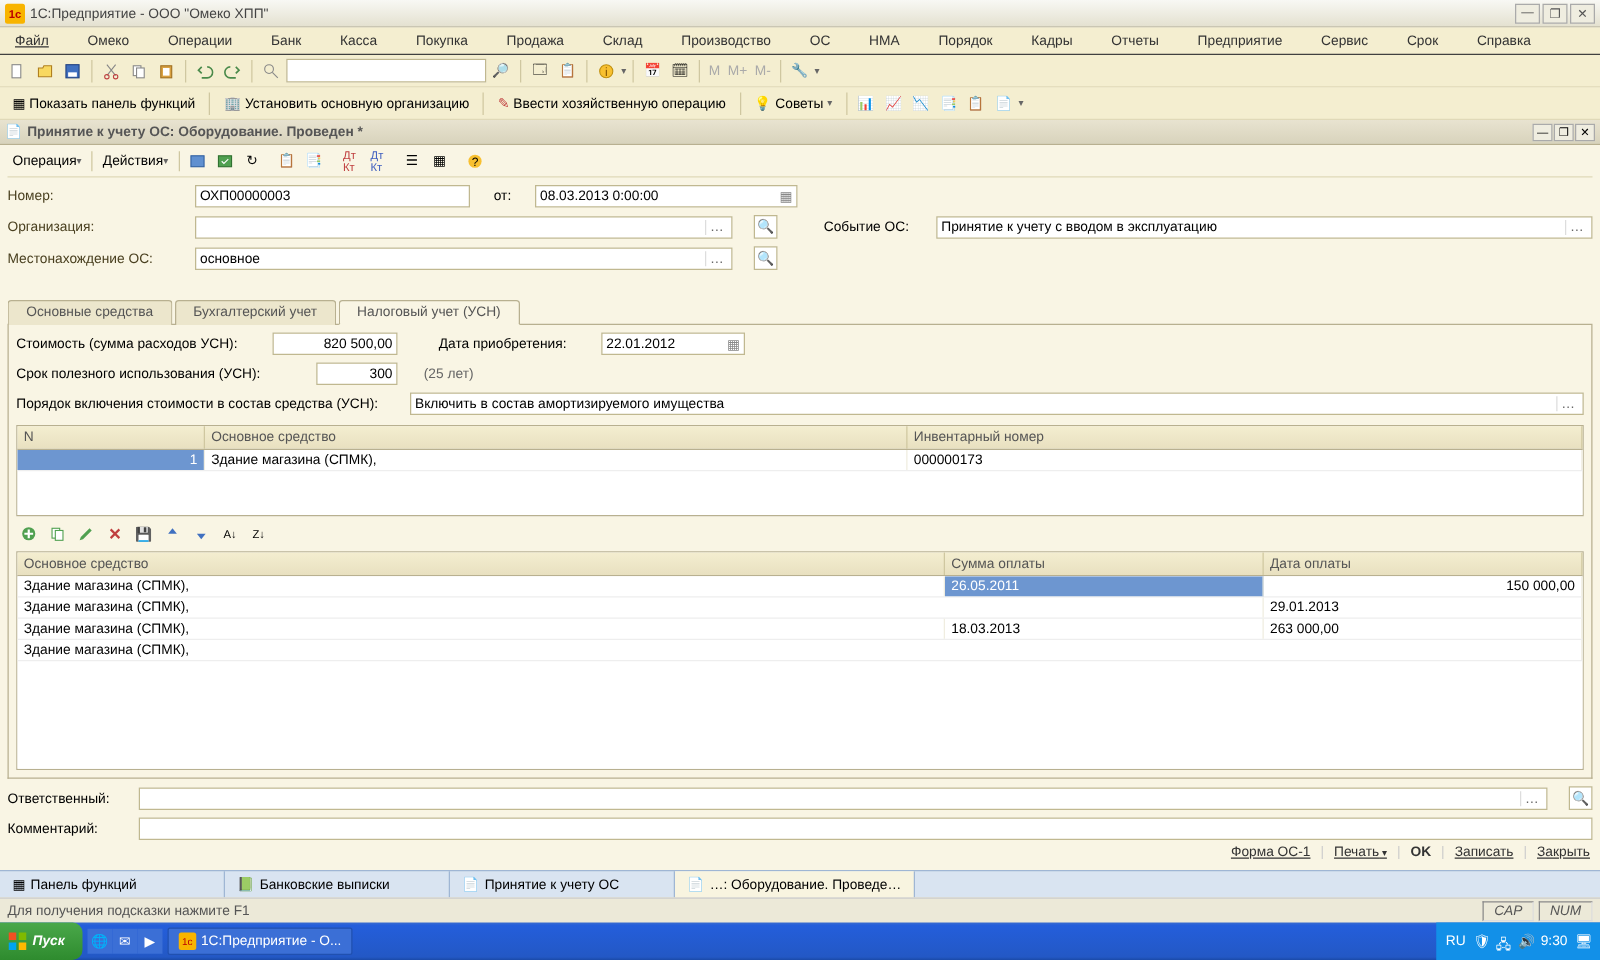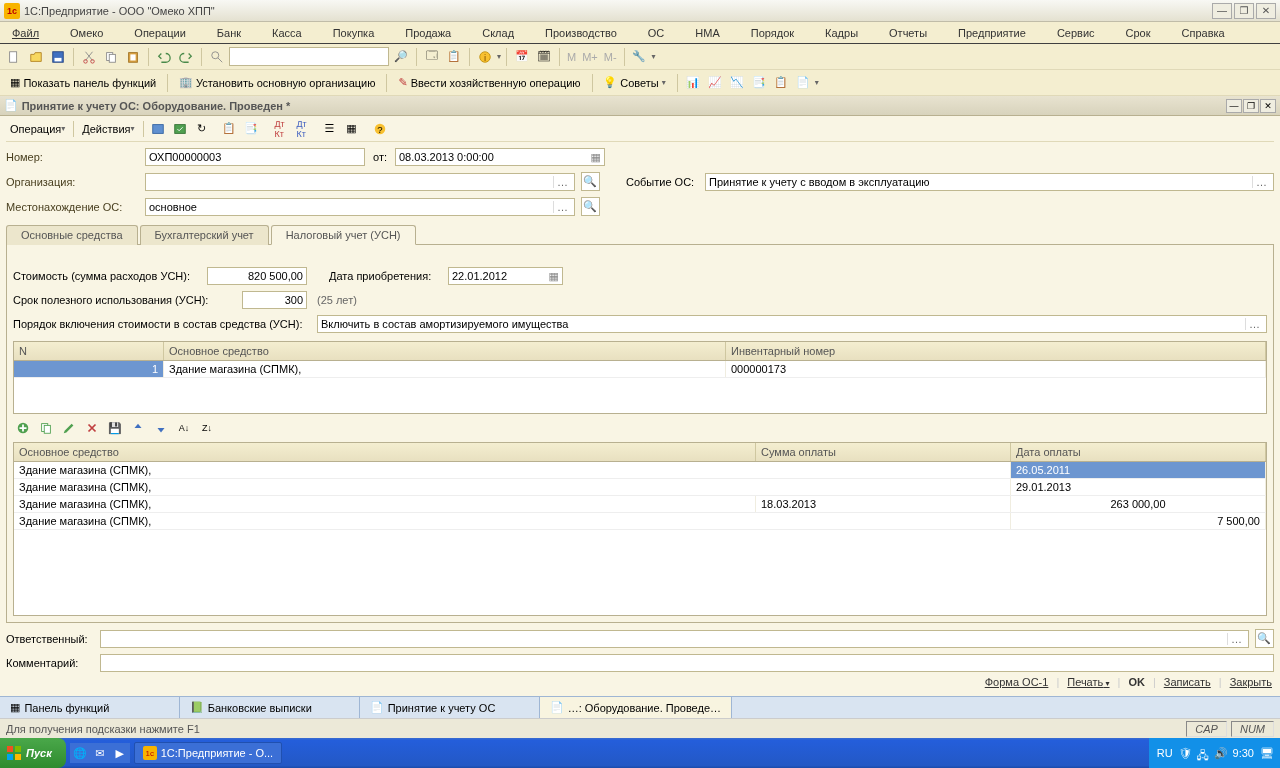--- a/index.html
+++ b/index.html
@@ -18,26 +18,26 @@
 .tbtn svg { width: 14px; height: 14px; }
 .toolbar .txtbtn { display: flex; align-items: center; gap: 3px; padding: 2px 5px; cursor: default; border: 1px solid transparent; }
 .subwin-title { background: linear-gradient(#e8e3d0, #d8d3bc); height: 20px; display: flex; align-items: center; padding: 0 4px; border-bottom: 1px solid #b8b090; }
 .subwin-title .t { flex: 1; font-weight: bold; color: #555; }
 .subwin-title .winbtns { display: flex; gap: 1px; }
 .subwin-title .winbtns div { width: 16px; height: 14px; border: 1px solid #aaa; background: #efede0; display: flex; align-items: center; justify-content: center; font-size: 9px; cursor: default; }
 .form-area { background: #f9f5e4; flex: 1; display: flex; flex-direction: column; padding: 0 6px 4px 6px; overflow: hidden; }
 .form-toolbar { height: 26px; display: flex; align-items: center; gap: 2px; border-bottom: 1px solid #e0d9b8; }
 .form-toolbar .txtbtn { display: flex; align-items: center; padding: 2px 4px; cursor: default; }
 .form-toolbar .dd::after { content: " ▾"; font-size: 8px; color: #666; }
-.row { display: flex; align-items: center; margin-top: 6px; gap: 4px; }
+.row { display: flex; align-items: center; margin-top: 6px; gap: 15px; }
 .lbl { color: #4a4020; min-width: 135px; }
 .inp { background: #fff; border: 1px solid #c0b890; height: 18px; padding: 1px 3px; display: flex; align-items: center; text-align: right; }
 .inp.sel::after { content: "…"; margin-left: auto; color: #666; padding: 0 3px; border-left: 1px solid #ddd; }
 .btn-lookup { width: 19px; height: 19px; background: #fff; border: 1px solid #c0b890; display: flex; align-items: center; justify-content: center; margin-left: 2px; cursor: default; }
-.tabs { display: flex; margin-top: 8px; border-bottom: 1px solid #b8b090; }
+.tabs { display: flex; margin-top: 23px; border-bottom: 1px solid #b8b090; }
 .tab { padding: 3px 14px; background: #ece6cc; border: 1px solid #b8b090; border-bottom: none; margin-right: 2px; border-radius: 3px 3px 0 0; cursor: default; color: #555; position: relative; top: 1px; }
 .tab.active { background: #f9f5e4; border-bottom: 1px solid #f9f5e4; }
 .tab-content { border: 1px solid #b8b090; border-top: none; padding: 6px; background: #f9f5e4; }
 .grid { border: 1px solid #b8b090; background: #fff; }
 .grid-head { display: flex; background: linear-gradient(#f4eed0, #e8e0c0); border-bottom: 1px solid #b8b090; }
 .grid-head .gh { padding: 3px 5px; border-right: 1px solid #cfc7a0; color: #555; }
 .grid-row { display: flex; border-bottom: 1px solid #eee; }
 .grid-row .gc { padding: 2px 5px; border-right: 1px solid #f0ede0; }
 .grid-body { min-height: 52px; background: #fff; }
 .row-toolbar { display: flex; align-items: center; gap: 3px; padding: 4px 0; }
@@ -284,21 +284,21 @@
   </div>
 
   <div class="tabs">
     <div class="tab">Основные средства</div>
     <div class="tab">Бухгалтерский учет</div>
     <div class="tab active">Налоговый учет (УСН)</div>
   </div>
 
   <div class="tab-content" style="flex:1;display:flex;flex-direction:column;overflow:hidden">
 
-    <div class="row" style="margin-top:16px">
+    <div class="row" style="margin-top:0">
       <span style="min-width:190px">Стоимость (сумма расходов УСН):</span>
       <div class="inp" style="width:100px;justify-content:flex-end">
           <span>820 500,00</span>
         </div>
       <span style="margin-left:18px;min-width:115px">Дата приобретения:</span>
       <div class="inp" style="width:115px">
           <span>22.01.2012</span>
           <span style="margin-left:auto;color:#888">▦</span>
         </div>
     </div>
@@ -374,33 +374,33 @@
     <div class="grid2">
       <div class="grid-head">
         <div class="gh" style="flex:1">Основное средство</div>
         <div class="gh" style="width:255px">Сумма оплаты</div>
         <div class="gh" style="width:255px">Дата оплаты</div>
       </div>
       <div id="grid2-body" style="flex:1;background:#fff;overflow:auto">
           <div class="grid-row">
             <div class="gc" style="flex:1">Здание магазина  (СПМК),</div>
             <div class="gc" style="width:255px;background:#6d96d0;color:#fff">26.05.2011</div>
+            <div class="gc" style="width:255px;text-align:right">150 000,00</div>
           </div>
           <div class="grid-row">
             <div class="gc" style="flex:1">Здание магазина  (СПМК),</div>
             <div class="gc" style="width:255px">29.01.2013</div>
           </div>
           <div class="grid-row">
             <div class="gc" style="flex:1">Здание магазина  (СПМК),</div>
             <div class="gc" style="width:255px">18.03.2013</div>
-            <div class="gc" style="width:255px;text-align:center">263 000,00</div>
+            <div class="gc" style="width:255px;text-align:left">263 000,00</div>
           </div>
           <div class="grid-row">
             <div class="gc" style="flex:1">Здание магазина  (СПМК),</div>
-            <div class="gc" style="width:255px;text-align:right">7 500,00</div>
           </div>
         </div>
     </div>
 
   </div>
 
   <div class="row">
     <span style="min-width:90px">Ответственный:</span>
     <div class="inp sel" style="flex:1"></div>
     <div class="btn-lookup">🔍</div>

